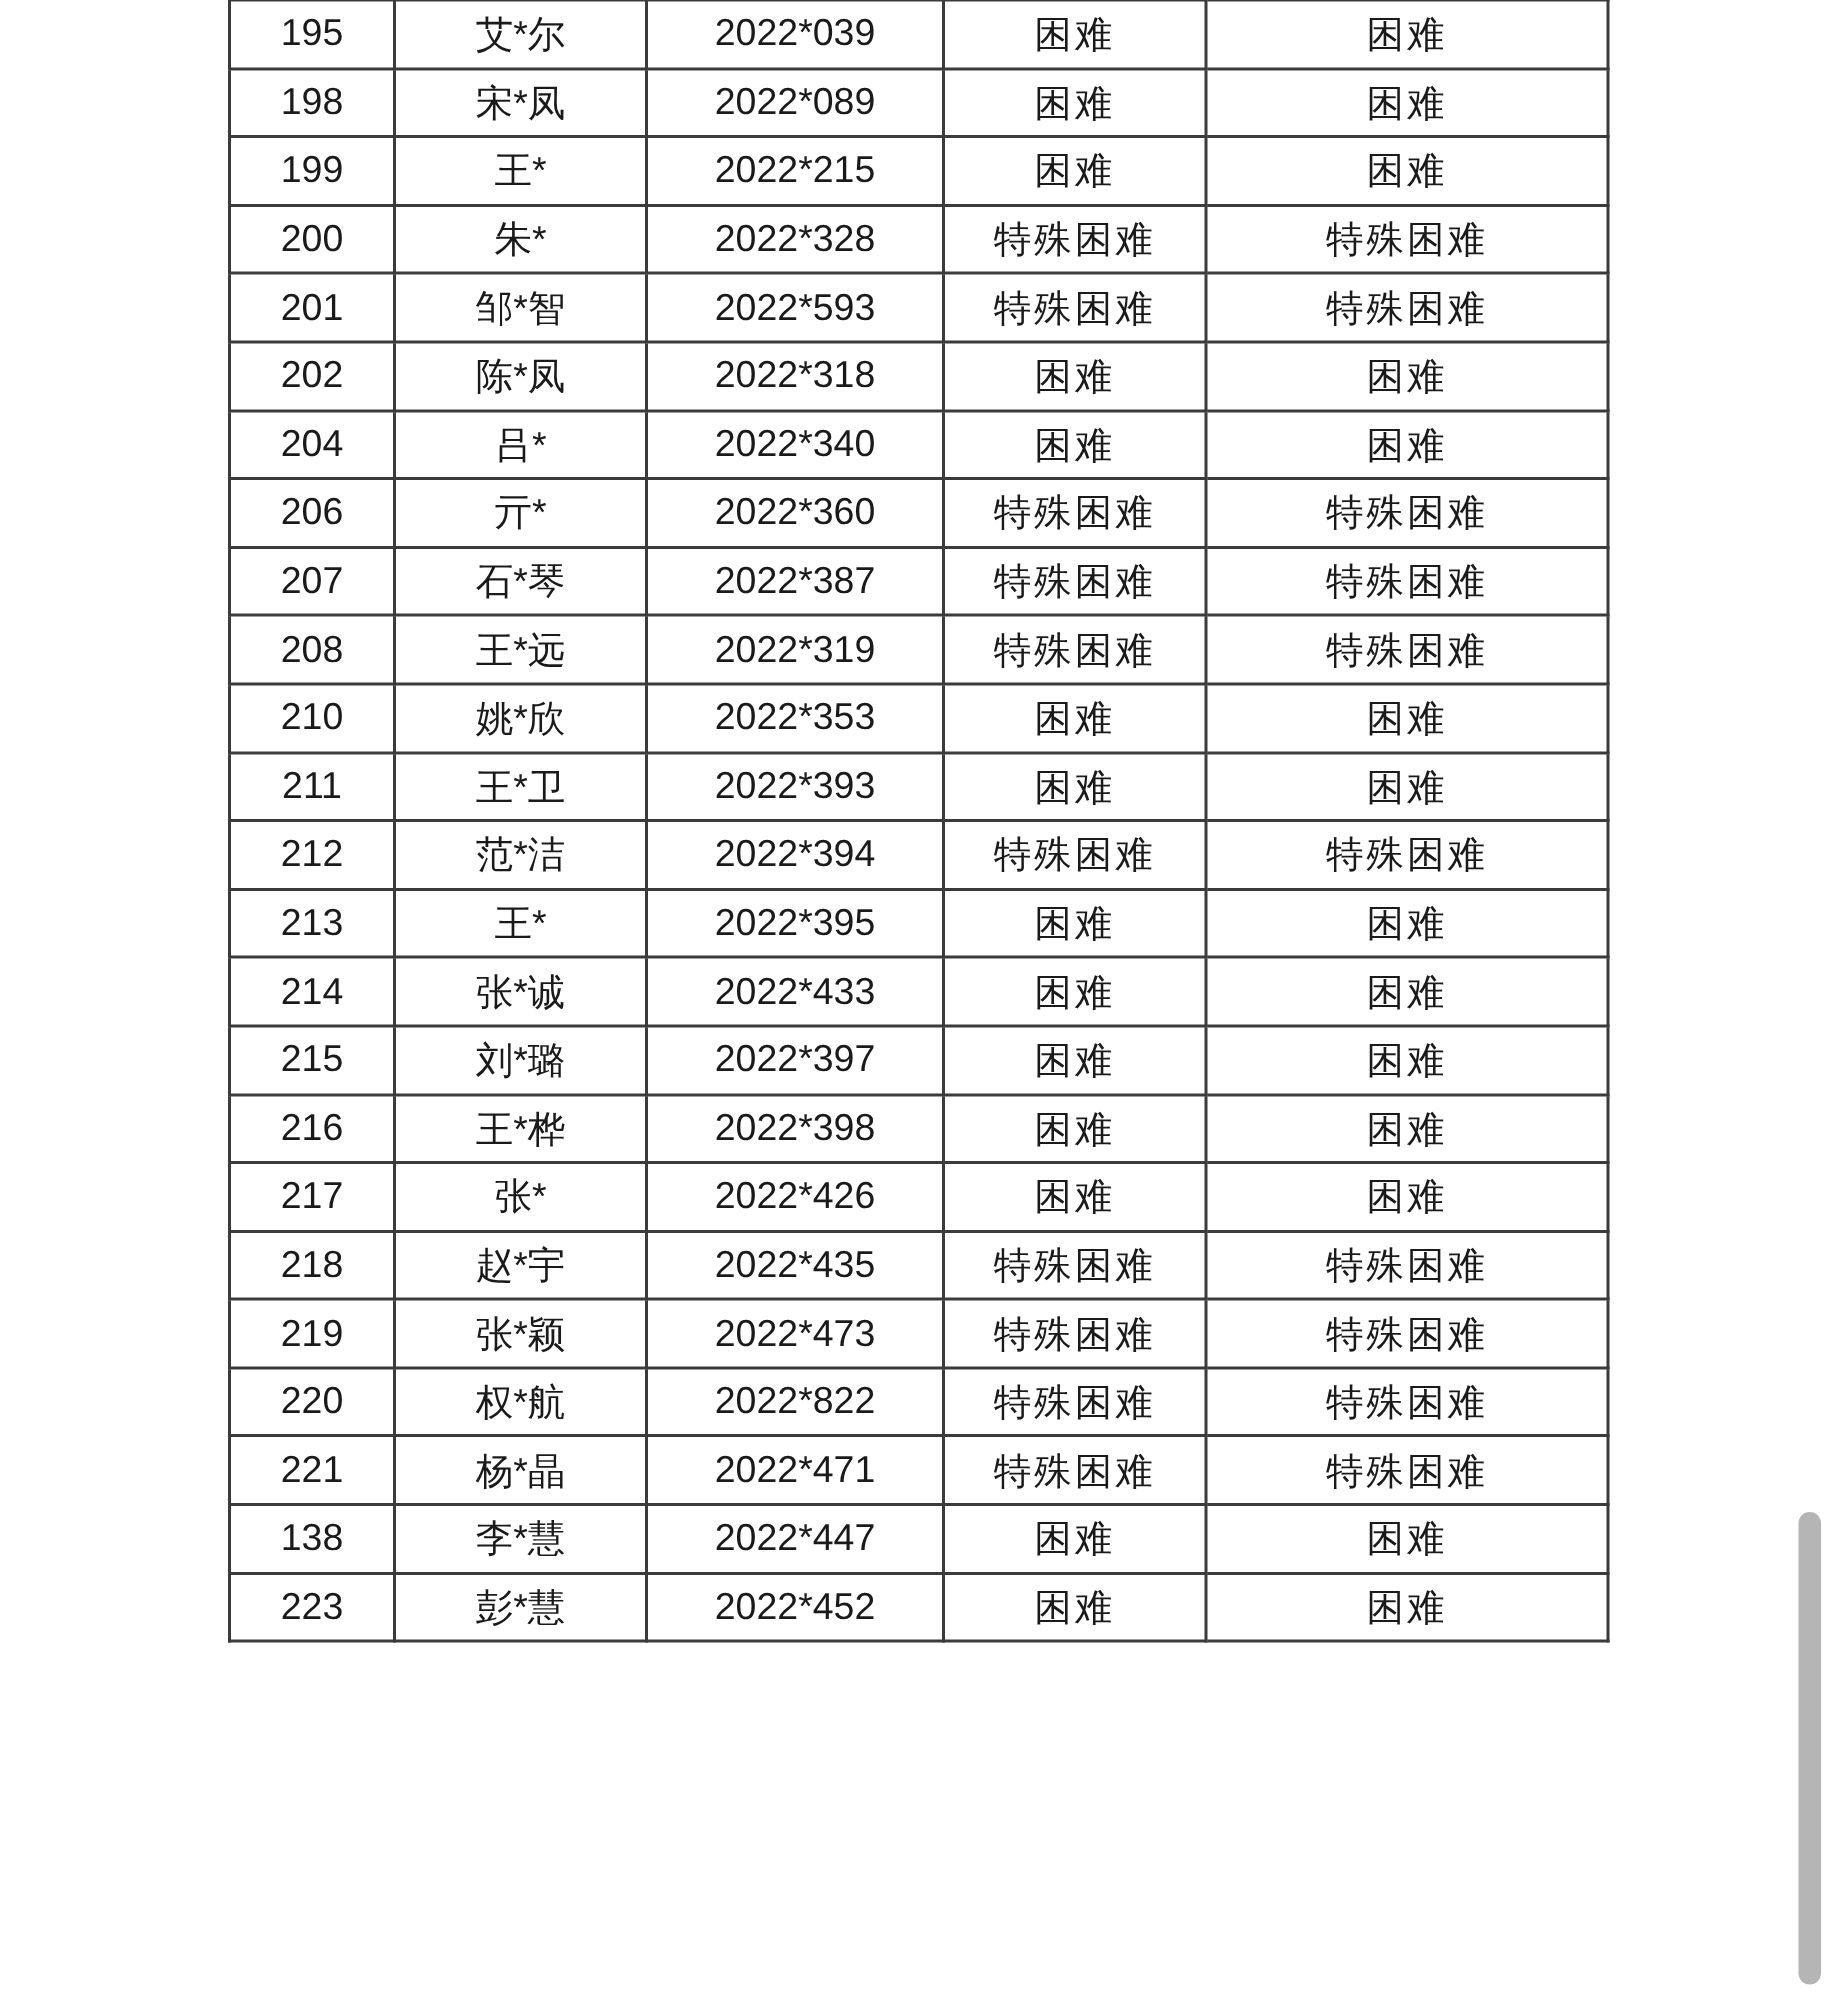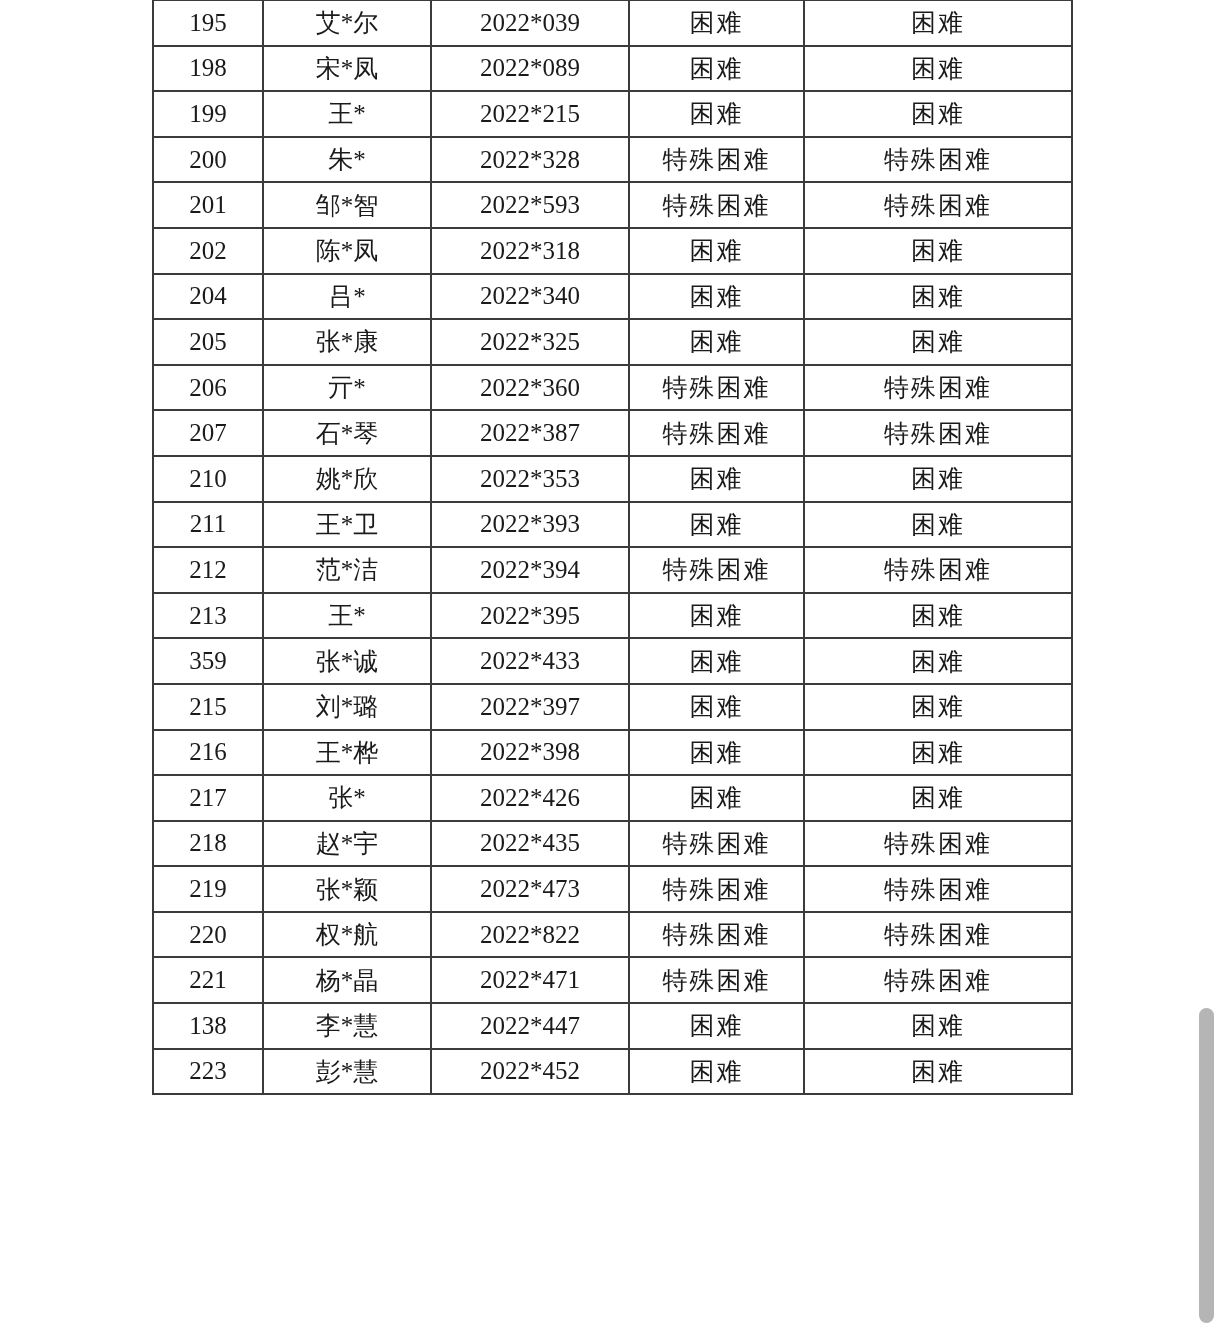--- a/index.html
+++ b/index.html
@@ -15,21 +15,20 @@
     font-family: "Liberation Sans", "DejaVu Sans", sans-serif;
   }
   .table-wrap {
     position: absolute;
     left: 152px;
     top: -1px;
   }
   table.data-table {
     border-collapse: collapse;
     table-layout: fixed;
-    font-family: Liberation Serif, serif;
   }
   table.data-table td {
     border: 2px solid var(--border-color, #3b3b3b);
     text-align: center;
     vertical-align: middle;
     padding: 0;
     font-size: 25px;
     color: var(--text-color, #1a1a1a);
     white-space: nowrap;
     overflow: hidden;
@@ -109,41 +108,41 @@
           <td class="c4">困难</td>
         </tr>
         <tr>
           <td class="c0">204</td>
           <td class="c1">吕*</td>
           <td class="c2">2022*340</td>
           <td class="c3">困难</td>
           <td class="c4">困难</td>
         </tr>
         <tr>
-          <td class="c0">205</td>
-          <td class="c1">张*康</td>
-          <td class="c2">2022*325</td>
-          <td class="c3">困难</td>
-          <td class="c4">困难</td>
-        </tr>
-        <tr>
           <td class="c0">206</td>
           <td class="c1">亓*</td>
           <td class="c2">2022*360</td>
           <td class="c3">特殊困难</td>
           <td class="c4">特殊困难</td>
         </tr>
         <tr>
           <td class="c0">207</td>
           <td class="c1">石*琴</td>
           <td class="c2">2022*387</td>
           <td class="c3">特殊困难</td>
           <td class="c4">特殊困难</td>
         </tr>
         <tr>
+          <td class="c0">208</td>
+          <td class="c1">王*远</td>
+          <td class="c2">2022*319</td>
+          <td class="c3">特殊困难</td>
+          <td class="c4">特殊困难</td>
+        </tr>
+        <tr>
           <td class="c0">210</td>
           <td class="c1">姚*欣</td>
           <td class="c2">2022*353</td>
           <td class="c3">困难</td>
           <td class="c4">困难</td>
         </tr>
         <tr>
           <td class="c0">211</td>
           <td class="c1">王*卫</td>
           <td class="c2">2022*393</td>
@@ -158,21 +157,21 @@
           <td class="c4">特殊困难</td>
         </tr>
         <tr>
           <td class="c0">213</td>
           <td class="c1">王*</td>
           <td class="c2">2022*395</td>
           <td class="c3">困难</td>
           <td class="c4">困难</td>
         </tr>
         <tr>
-          <td class="c0">359</td>
+          <td class="c0">214</td>
           <td class="c1">张*诚</td>
           <td class="c2">2022*433</td>
           <td class="c3">困难</td>
           <td class="c4">困难</td>
         </tr>
         <tr>
           <td class="c0">215</td>
           <td class="c1">刘*璐</td>
           <td class="c2">2022*397</td>
           <td class="c3">困难</td>

